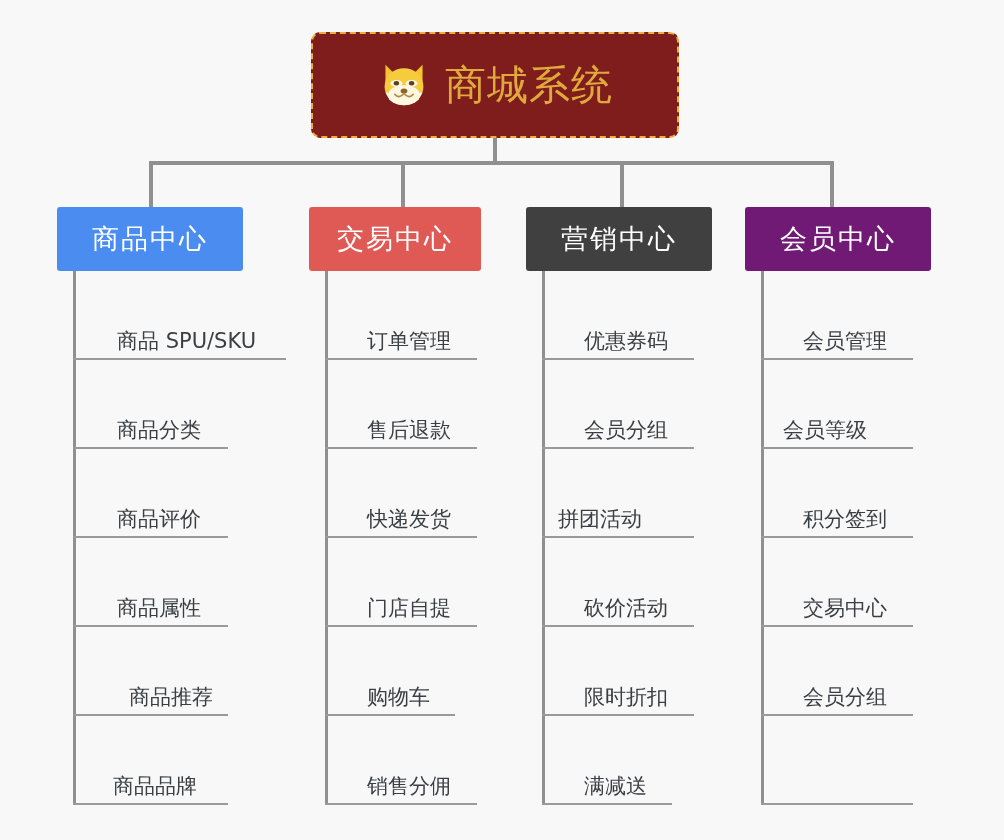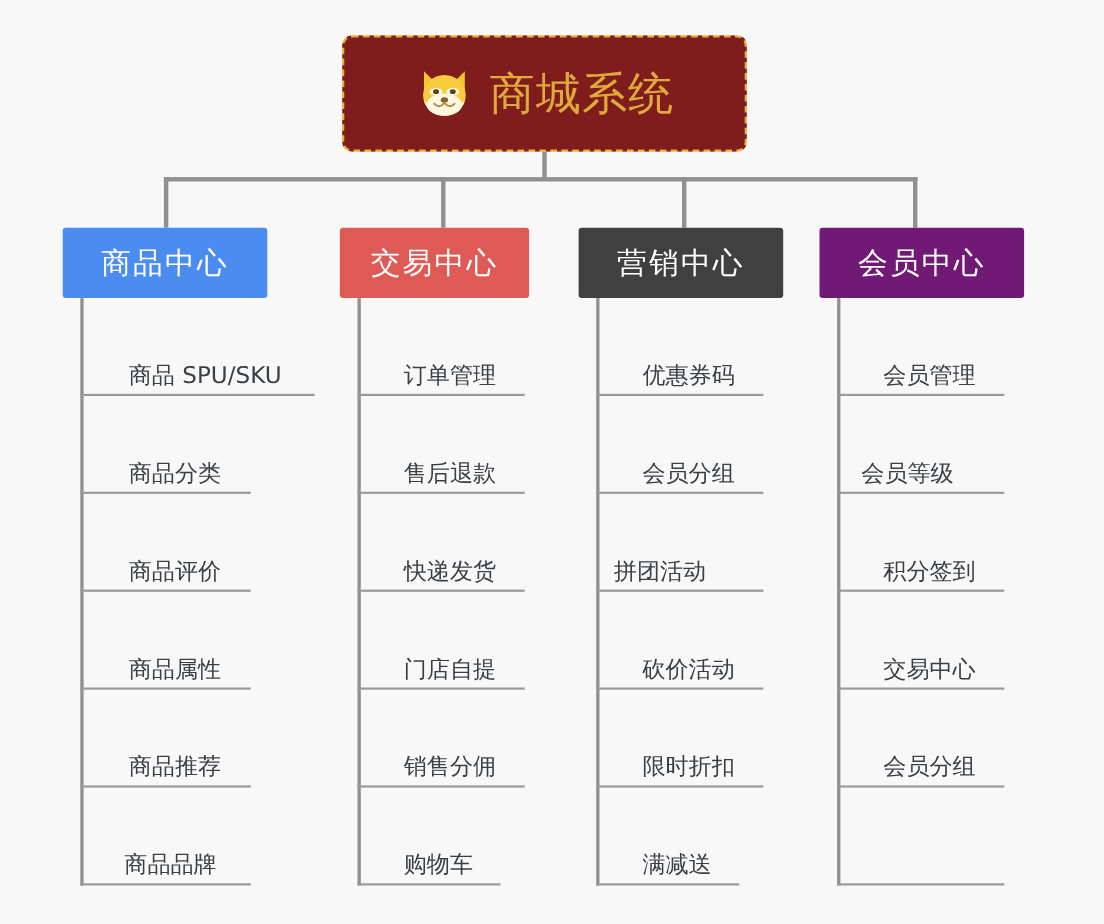--- a/index.html
+++ b/index.html
@@ -179,21 +179,21 @@
       </li>
       <li class="leaf">
         <span class="leaf-label" style="padding-left:44px;">商品评价</span>
         <span class="leaf-underline" style="width:155px;"></span>
       </li>
       <li class="leaf">
         <span class="leaf-label" style="padding-left:44px;">商品属性</span>
         <span class="leaf-underline" style="width:155px;"></span>
       </li>
       <li class="leaf">
-        <span class="leaf-label" style="padding-left:44px;">商品推荐</span>
+        <span class="leaf-label" style="padding-left:56px;">商品推荐</span>
         <span class="leaf-underline" style="width:155px;"></span>
       </li>
       <li class="leaf">
         <span class="leaf-label" style="padding-left:40px;">商品品牌</span>
         <span class="leaf-underline" style="width:155px;"></span>
       </li>
     </ul>
   </div>
 
   <div class="column" style="left:309px;width:172px;">
@@ -212,26 +212,26 @@
       </li>
       <li class="leaf">
         <span class="leaf-label" style="padding-left:42px;">快递发货</span>
         <span class="leaf-underline" style="width:152px;"></span>
       </li>
       <li class="leaf">
         <span class="leaf-label" style="padding-left:42px;">门店自提</span>
         <span class="leaf-underline" style="width:152px;"></span>
       </li>
       <li class="leaf">
-        <span class="leaf-label" style="padding-left:42px;">销售分佣</span>
-        <span class="leaf-underline" style="width:152px;"></span>
-      </li>
-      <li class="leaf">
         <span class="leaf-label" style="padding-left:42px;">购物车</span>
         <span class="leaf-underline" style="width:130px;"></span>
+      </li>
+      <li class="leaf">
+        <span class="leaf-label" style="padding-left:42px;">销售分佣</span>
+        <span class="leaf-underline" style="width:152px;"></span>
       </li>
     </ul>
   </div>
 
   <div class="column" style="left:526px;width:186px;">
     <div class="cat-header" style="background: #404040;">
       <span>营销中心</span>
     </div>
     <div class="trunk" style="left: 16px; height: 534px; background: rgb(144, 144, 144);"></div>
     <ul class="leaf-list" style="left:16px;width:200px;">

